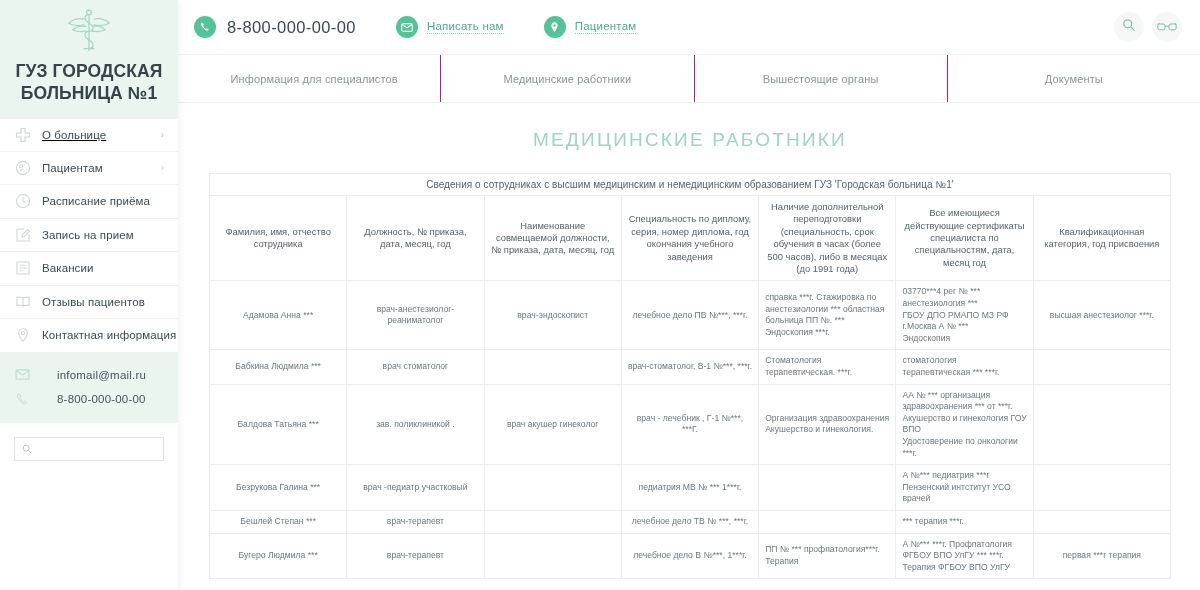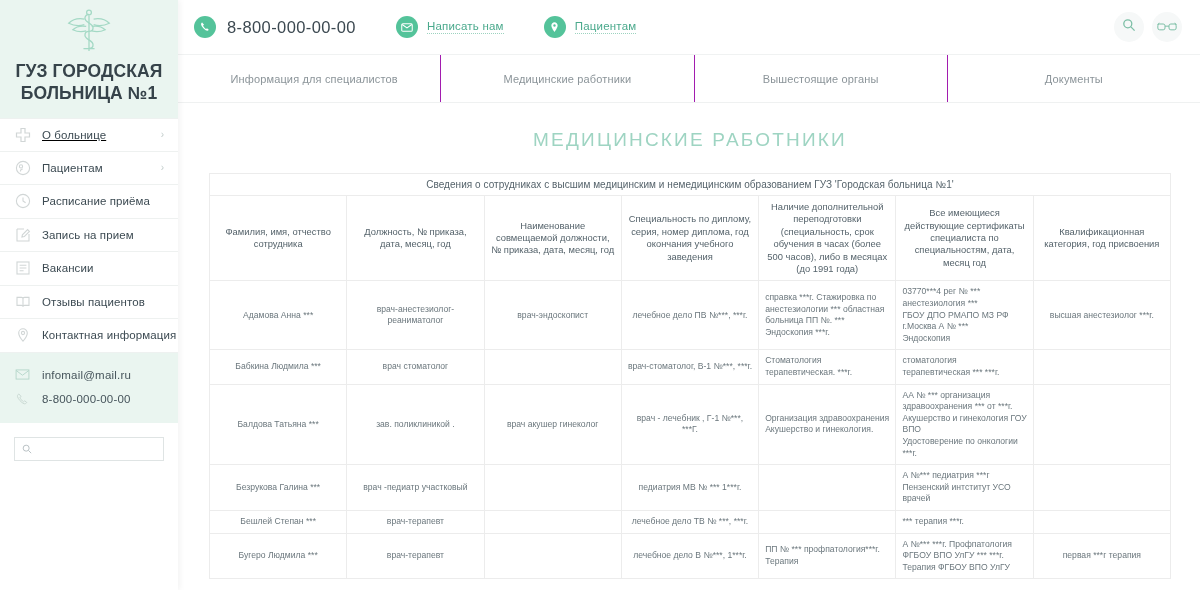--- a/index.html
+++ b/index.html
@@ -57,21 +57,21 @@
     letter-spacing: .1px;
   }
   .nav-chev {
     position: absolute; right: 14px; top: 50%; transform: translateY(-50%);
     font-size: 10px; color: #c3cdcc; line-height: 1;
   }
   .contact-block {
     background: #eaf5f0;
     padding: 10px 0 12px 0;
   }
-  .contact-row { display: flex; align-items: center; height: 24px; padding: 0 12px; }
+  .contact-row { display: flex; align-items: center; height: 24px; padding: 0 12px; gap: 15px; }
   .contact-ico { width: 20px; flex:0 0 20px; display:flex; align-items:center; justify-content:center; opacity:.5; }
   .contact-text { margin-left: 10px; font-size: 11.5px; color: #46545b; letter-spacing: .2px; }
   .side-search { padding: 14px 14px 0 14px; background:#fff; }
   .side-search-box {
     height: 24px; border: 1px solid #dfe4e4; background: #fff;
     display: flex; align-items: center; padding: 0 7px;
   }
   .side-search-box input {
     border: 0; outline: 0; font-size: 10px; color:#62707a; width: 100%;
     font-family: "Liberation Sans", sans-serif; background: transparent;

